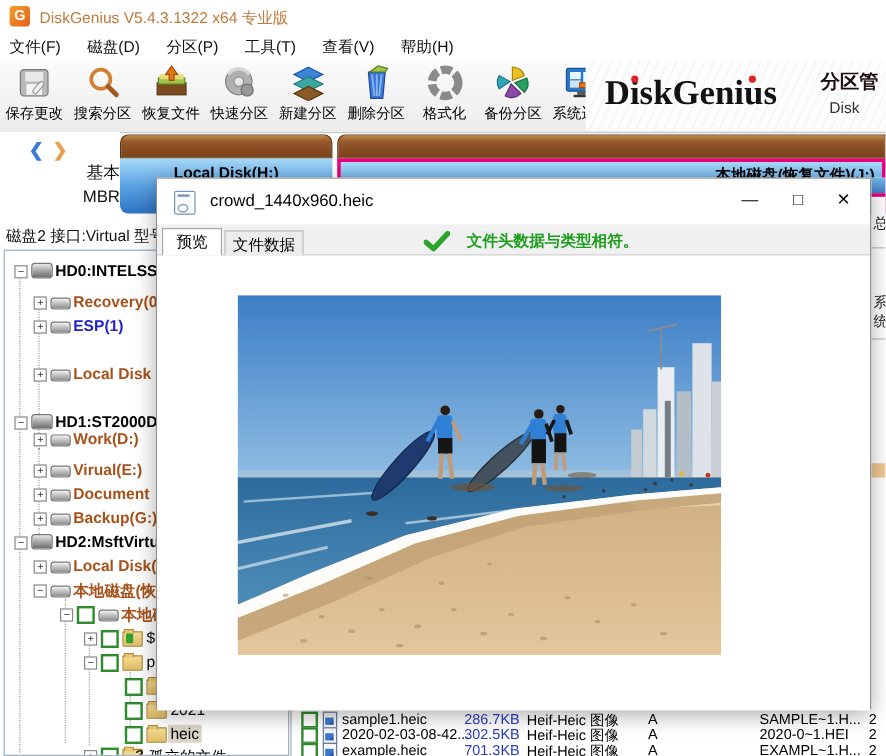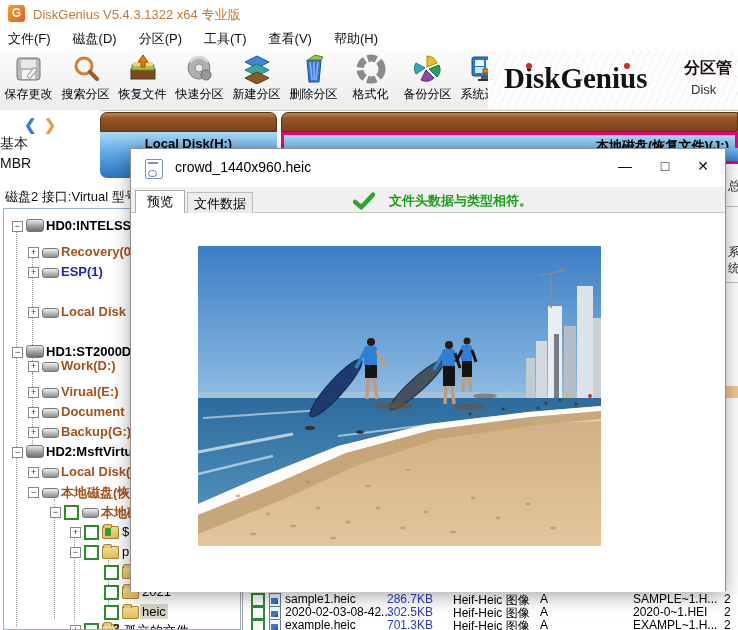--- a/index.html
+++ b/index.html
@@ -27,21 +27,21 @@
      repeating-linear-gradient(115deg,#fdfdfd 0 6px,#f3f3f3 6px 7px);}
   .logoword{position:absolute;left:16px;top:12px;font-size:29px;font-weight:bold;color:#121212;letter-spacing:0px;font-family:"Liberation Serif",serif;}
   .idot{position:absolute;width:6px;height:6px;border-radius:50%;background:#e02323;top:13px;}
   .logo-right-top{position:absolute;left:196px;top:8px;font-size:16px;font-weight:bold;color:#1c0d0d;white-space:nowrap;}
   .logo-right-bottom{position:absolute;left:203px;top:32px;font-size:13px;color:#333;white-space:nowrap;}
   
   .navblock{position:absolute;left:0;top:110px;width:100px;height:98px;background:#fff;}
   .navarrows{position:absolute;left:24px;top:6px;font-size:15px;font-weight:bold;}
   .arrow-left{color:#3a7bd8;}
   .arrow-right{color:#e8a050;margin-left:3px;}
-  .navline{position:absolute;width:84px;text-align:left;font-size:14px;color:#111;}
+  .navline{position:absolute;width:84px;text-align:right;font-size:14px;color:#111;padding-left:16px;}
   .diskinfo{position:absolute;left:5px;top:188px;width:130px;font-size:13px;color:#111;white-space:nowrap;overflow:hidden;}
   
   .part{position:absolute;top:112px;}
   .part .cap{height:20px;border-radius:7px 7px 0 0;
      background:linear-gradient(#c08648,#94562a 30%,#7c421a);border:1px solid #5e3410;box-sizing:border-box;}
   .part .pbody{height:46px;border-radius:0 0 7px 7px;
      background:linear-gradient(#a8daf8,#5aa2e2 50%,#2e72c4);box-sizing:border-box;position:relative;}
   .part .plabel{position:absolute;top:4px;width:100%;font-size:13px;font-weight:bold;color:#000;}
   .partA{left:100px;width:177px;}
   .partA .plabel{text-align:center;}
@@ -75,21 +75,21 @@
   .tl.sel{background:#d9d5c9;padding:0 2px;}
   .guide{position:absolute;width:0;border-left:1px dotted #9a9a9a;}
   
   .filelist{position:absolute;left:242px;top:591px;width:496px;height:39px;background:#fff;border-left:1px solid #a9a9a9;}
   .frow{position:absolute;left:0;width:496px;height:13px;font-size:12px;color:#000;}
   .fcb{position:absolute;left:8px;top:0px;width:10px;height:10px;background:#fff;border:2px solid #2e8b2e;}
   .fic{position:absolute;left:26px;top:0px;width:10px;height:12px;background:#f4f6fa;border:1px solid #6a7a9a;}
   .fic::after{content:"";position:absolute;left:1px;top:4px;width:7px;height:6px;background:linear-gradient(135deg,#3a78d0 60%,#1a3a80);}
   .fname{position:absolute;left:42px;top:-1px;width:150px;white-space:nowrap;overflow:hidden;}
   .fsize{position:absolute;left:120px;top:-1px;width:70px;text-align:right;color:#2a3cc0;}
-  .ftype{position:absolute;left:210px;top:-1px;white-space:nowrap;}
+  .ftype{position:absolute;left:196px;top:-1px;white-space:nowrap;}
   .fattr{position:absolute;left:297px;top:-1px;}
   .fshort{position:absolute;left:390px;top:-1px;width:86px;white-space:nowrap;overflow:hidden;}
   .fdate{position:absolute;left:481px;top:-1px;width:15px;white-space:nowrap;overflow:hidden;}
   
   .sliver{position:absolute;left:726px;top:148px;width:12px;height:443px;background:#fff;overflow:hidden;}
   .sliver .sblue{position:absolute;left:0;top:0;width:12px;height:13px;background:linear-gradient(#79b8ec,#3a80cc);border-bottom:3px solid #ea0078;}
   .sfrag{position:absolute;left:2px;font-size:12px;color:#222;white-space:nowrap;}
   .sline{position:absolute;left:0;width:12px;border-top:1px solid #c0c0c0;}
   .srow-acc{position:absolute;left:0;width:12px;height:12px;background:#f0c894;}
   

